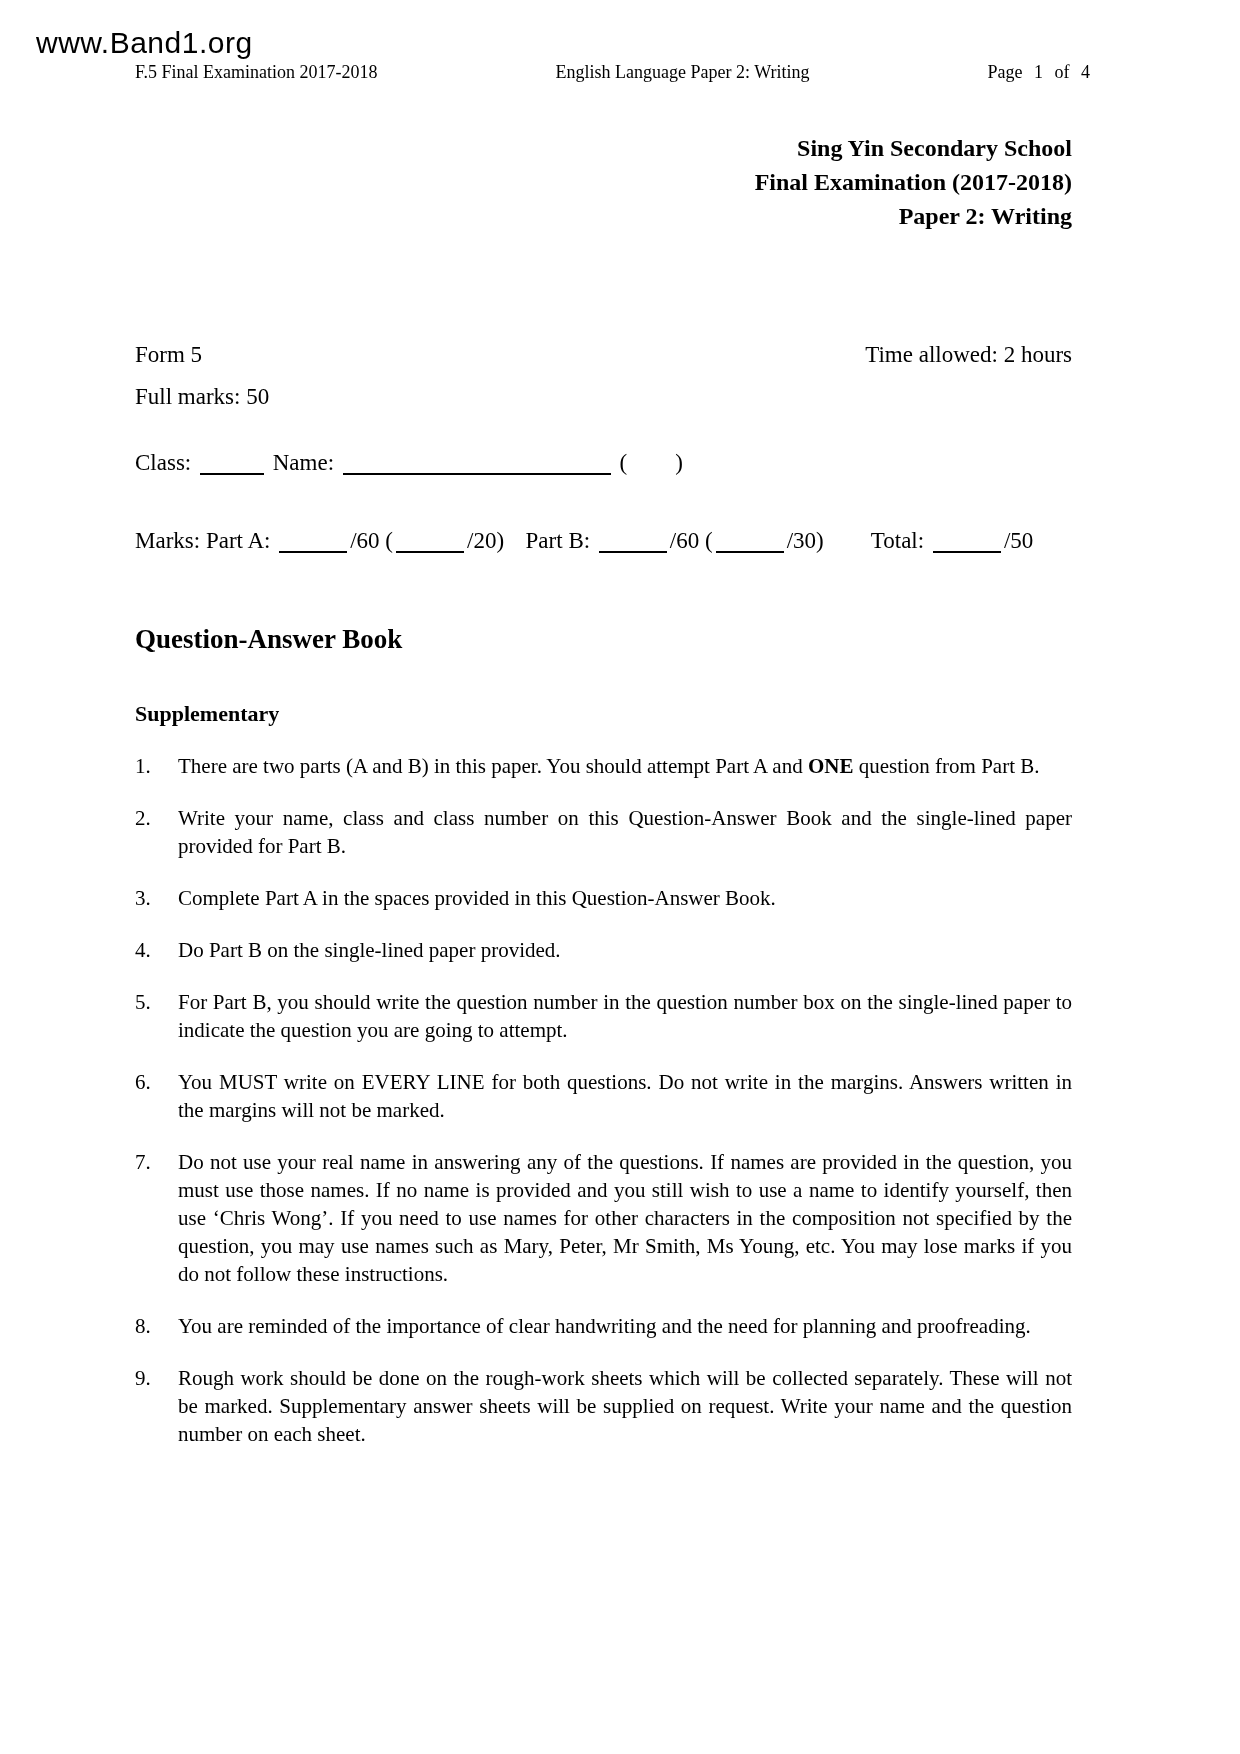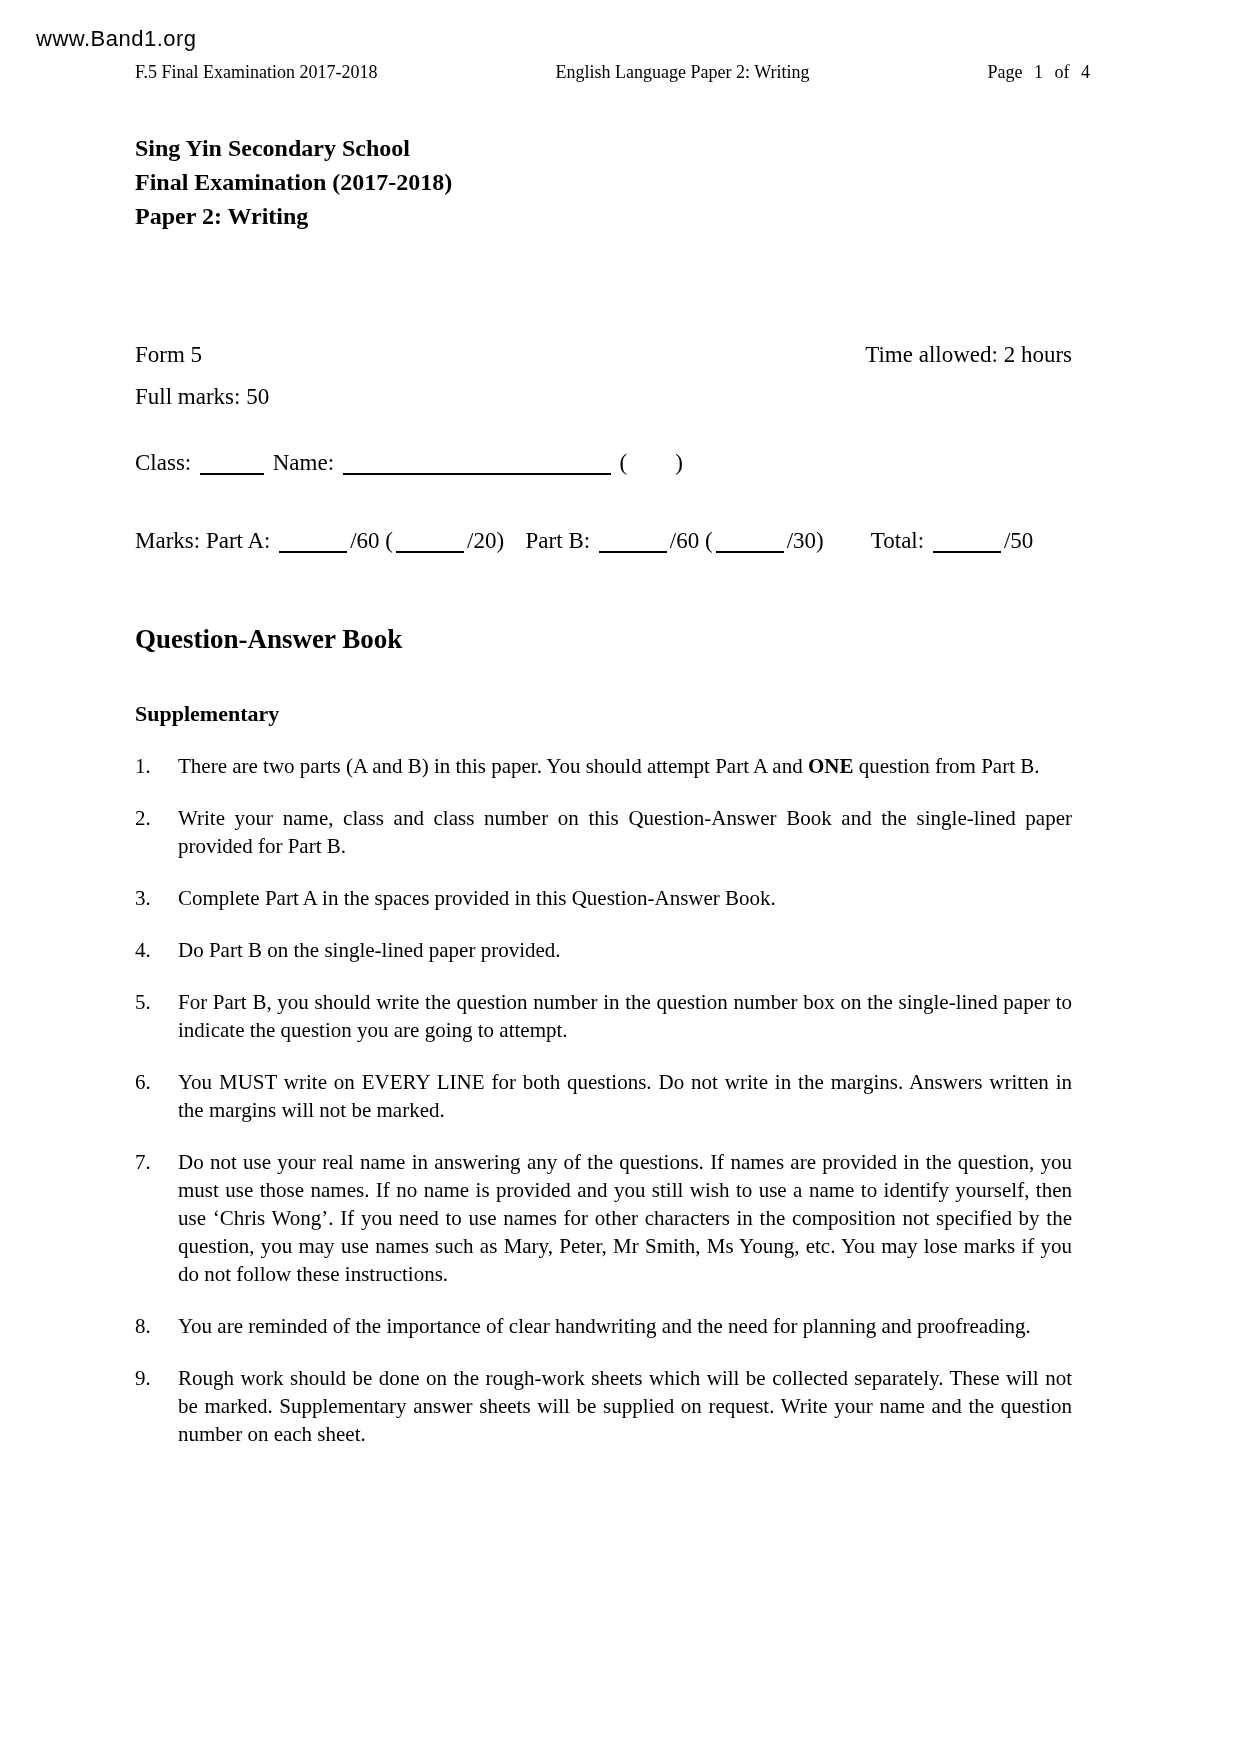--- a/index.html
+++ b/index.html
@@ -9,35 +9,35 @@
     background:#ffffff;
     color:#000;
     font-family:"Liberation Serif", serif;
     margin:0 auto;
     overflow:hidden;
   }
   .abs{position:absolute;}
   .watermark{
     left:36px;top:26px;
     font-family:"Liberation Sans", sans-serif;
-    font-size:22px;
+    font-size:30px;
     font-weight:500;
     letter-spacing:0.5px;
     text-align:center;
   }
   .header{
     left:135px;top:62px;width:955px;
     display:flex;justify-content:space-between;align-items:baseline;
     font-size:18px;
   }
   .header .pagenum{word-spacing:7px;}
   .col{left:135px;width:937px;}
   .title-block{
     top:131px;
-    text-align:left;
+    text-align:right;
     font-weight:bold;
     font-size:24px;
     line-height:34px;
   }
   .form-time{
     top:342px;
     display:flex;justify-content:space-between;
     font-size:23px;
     align-items:center;
   }

